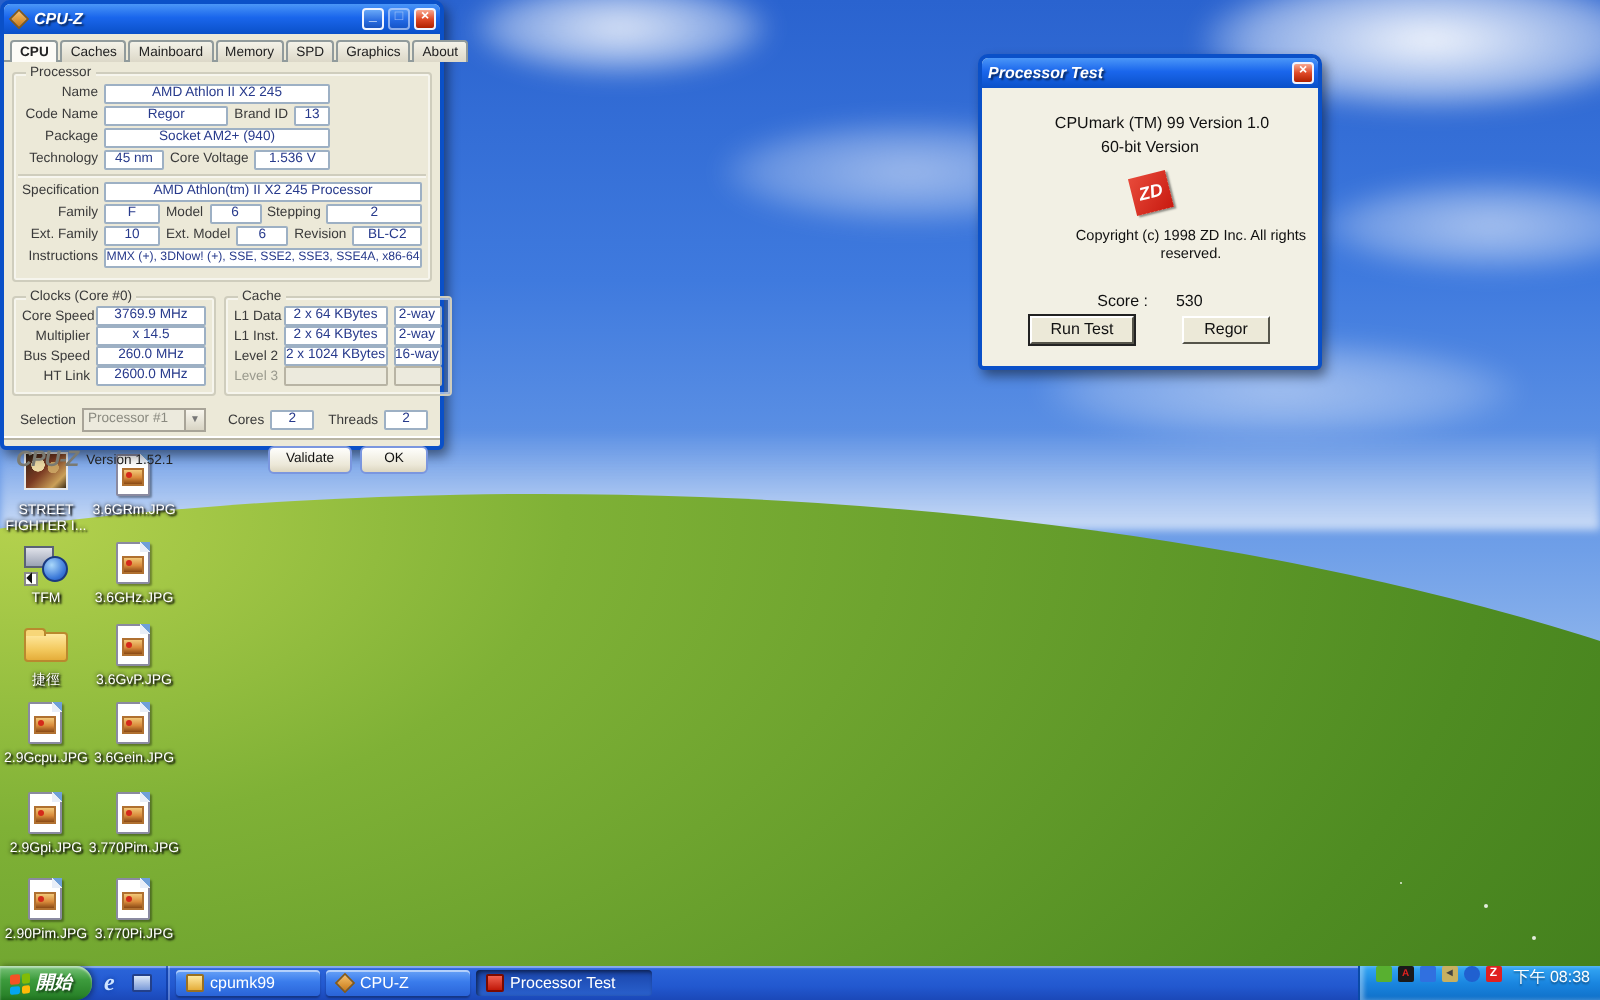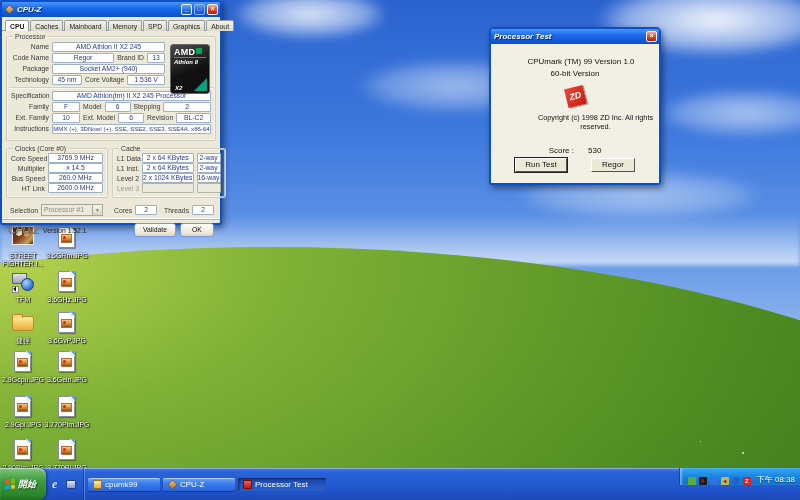--- a/index.html
+++ b/index.html
@@ -71,36 +71,36 @@
   .cmline1{font-size:8px;color:#111;padding-left:12px;}
   .cmline2{font-size:8px;color:#111;margin-top:3px;}
   .zdlogo{width:19px;height:19px;margin:9px auto 7px auto;background:linear-gradient(135deg,#e84a3a,#c81a10);transform:rotate(-14deg);color:#fff;font-weight:bold;font-style:italic;font-size:9px;line-height:19px;text-align:center;box-shadow:1px 1px 1px rgba(0,0,0,.4);}
   .cmcopy{font-size:7.3px;color:#111;padding-left:41px;}
   .cmscore{margin-top:15px;font-size:8px;color:#111;display:flex;justify-content:center;gap:14px;}
   .cmbtns{position:absolute;left:0;right:0;bottom:11px;display:flex;justify-content:center;gap:24px;}
   .btn95{background:#ece9d8;border:1px solid;border-color:#fff #55544a #55544a #fff;font-size:8px;height:14px;line-height:12px;text-align:center;color:#111;}
   .btn95.def{outline:1px solid #222;}
 
   
-  .taskbar{position:absolute;left:0;bottom:0;width:800px;height:32px;display:flex;align-items:stretch;background:linear-gradient(180deg,#4a81e8 0%,#2a63d8 12%,#2258cf 60%,#1b48b8 100%);box-shadow:inset 0 1px 0 rgba(255,255,255,.35);}
+  .taskbar{position:absolute;left:0;bottom:0;width:800px;height:17px;display:flex;align-items:stretch;background:linear-gradient(180deg,#4a81e8 0%,#2a63d8 12%,#2258cf 60%,#1b48b8 100%);box-shadow:inset 0 1px 0 rgba(255,255,255,.35);}
   .startbtn{flex:none;display:flex;align-items:center;gap:3px;padding:0 10px 0 5px;border-radius:0 8px 8px 0;background:linear-gradient(180deg,#7cc57c 0%,#3d9c3d 40%,#2a842a 85%,#1e701e 100%);box-shadow:1px 0 3px rgba(0,0,0,.45),inset 0 1px 1px rgba(255,255,255,.5);color:#fff;font-size:9px;font-weight:bold;font-style:italic;text-shadow:1px 1px 1px rgba(0,0,0,.5);}
   .flag{width:10px;height:10px;display:grid;grid-template-columns:1fr 1fr;grid-template-rows:1fr 1fr;gap:1px;transform:skewY(-5deg);}
   .flag span{border-radius:1px;}
   .ql{flex:none;display:flex;align-items:center;gap:3px;padding:0 6px 0 6px;border-right:1px solid rgba(10,50,150,.6);box-shadow:1px 0 0 rgba(255,255,255,.25);}
   .qlicon{width:11px;height:11px;}
   .ie-e{color:#cfe4ff;font-family:"Liberation Serif",serif;font-style:italic;font-weight:bold;font-size:12px;line-height:11px;text-shadow:0 0 2px #0a3a9a;}
   .qdesk{background:linear-gradient(#dce8f8,#7a9ad8);border:1px solid #23408a;border-radius:1px;width:10px;height:9px;margin-top:1px;}
   .tasks{display:flex;gap:3px;padding:0 4px;align-items:center;flex:1;min-width:0;}
   .task{flex:none;display:flex;align-items:center;gap:3px;padding:0 5px;border-radius:2px;height:13px;color:#fff;font-size:8px;white-space:nowrap;background:linear-gradient(180deg,#6aa4f8 0%,#3a7cec 45%,#2a64d8 100%);box-shadow:inset 0 1px 0 rgba(255,255,255,.5),0 1px 1px rgba(0,0,0,.3);}
   .task.active{background:linear-gradient(180deg,#1a44a8 0%,#2356c0 60%,#2a60cc 100%);box-shadow:inset 1px 1px 2px rgba(0,0,0,.55);}
   .ticon{width:9px;height:9px;flex:none;}
   .ticon.folder{background:linear-gradient(#ffe9a0,#e4ad3a);border:1px solid #9a7020;border-radius:1px;}
   .ticon.cpuz{background:linear-gradient(135deg,#f6c06a,#c87a1a);transform:rotate(45deg) scale(.8);border:1px solid #8a5a10;}
   .ticon.cpumark{background:linear-gradient(#f06050,#c01808);border:1px solid #7a0a00;border-radius:1px;}
-  .tray{flex:none;display:flex;align-items:flex-end;gap:3px;height:17px;padding:0 5px 0 8px;background:linear-gradient(180deg,#35a8f5 0%,#1a86e0 50%,#0f6fc8 100%);border-left:1px solid #0a4aa8;box-shadow:inset 2px 0 2px rgba(255,255,255,.35);}
+  .tray{flex:none;display:flex;align-items:flex-start;gap:3px;height:17px;padding:0 5px 0 8px;background:linear-gradient(180deg,#35a8f5 0%,#1a86e0 50%,#0f6fc8 100%);border-left:1px solid #0a4aa8;box-shadow:inset 2px 0 2px rgba(255,255,255,.35);}
   .tico{width:8px;height:8px;border-radius:1px;font-size:6px;line-height:8px;text-align:center;color:#fff;font-weight:bold;}
   .clock{color:#fff;font-size:8px;margin-left:3px;white-space:nowrap;text-shadow:0 1px 1px rgba(0,0,0,.4);}
 </style>
 </head>
 <body>
 
 <div class="desktop">
 
   <div class="sky"></div>
   <div class="cloud" style="left:600px;top:-15px;width:230px;height:70px;"></div>
@@ -242,26 +242,20 @@
       <div class="tab">Memory</div>
       <div class="tab">SPD</div>
       <div class="tab">Graphics</div>
       <div class="tab">About</div>
     </div>
 
     <div class="tabpane">
 
       <div class="grp" style="height:105px;">
         <div class="gl">Processor</div>
-        <div class="amdlogo">
-          <div class="amdword"><span>AMD</span><span class="amdmark"></span></div>
-          <div class="athlon">Athlon II</div>
-          <div class="x2tag">X2</div>
-          <div class="amdtri"></div>
-        </div>
         <div class="r" style="margin-right:50px;">
           <div class="lab" style="width:38px;">Name</div>
           <div class="fld">AMD Athlon II X2 245</div>
         </div>
         <div class="r" style="margin-right:50px;">
           <div class="lab" style="width:38px;">Code Name</div>
           <div class="fld">Regor</div>
           <div class="lab">Brand ID</div>
           <div class="fld" style="flex:none;width:18px;">13</div>
         </div>

